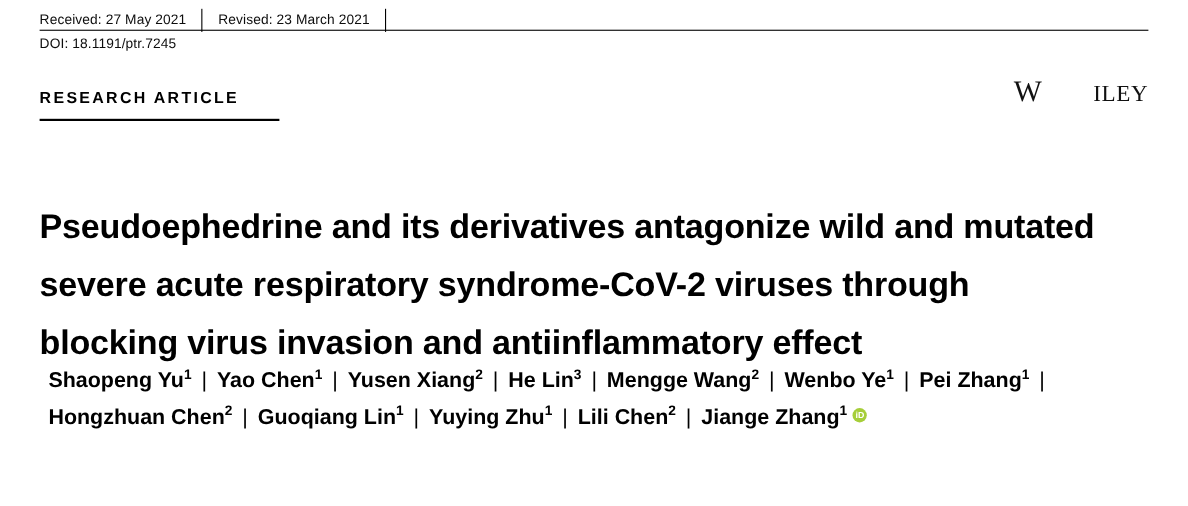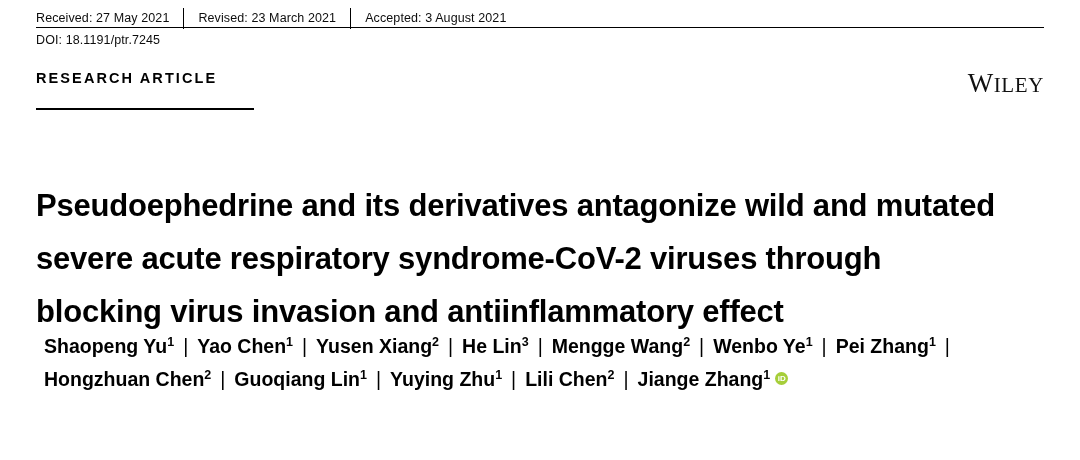--- a/index.html
+++ b/index.html
@@ -60,21 +60,21 @@
     left: 36px;
     top: 33px;
     font-size: 12.5px;
     letter-spacing: 0.1px;
     color: #0d0d0d;
   }
 
   .article-type {
     position: absolute;
     left: 36px;
-    top: 70px;
+    top: 82px;
     font-size: 14.5px;
     font-weight: 700;
     letter-spacing: 2.1px;
     color: #000000;
   }
   .type-rule {
     position: absolute;
     left: 36px;
     top: 108px;
     width: 218px;
@@ -86,20 +86,21 @@
     position: absolute;
     right: 36px;
     top: 68px;
     font-family: "Liberation Serif", serif;
     font-size: 27px;
     letter-spacing: 0.6px;
     color: #111111;
   }
   .wiley-logo .small {
     font-size: 21px;
+    margin-left: 46px;
   }
 
   .title {
     position: absolute;
     left: 36px;
     top: 158px;
     width: 960px;
     font-size: 31px;
     line-height: 53px;
     font-weight: 700;
@@ -158,21 +159,20 @@
 </head>
 <body>
 
 <div class="page">
 
   <div class="history-bar">
     <span class="history-item">Received: 27 May 2021</span>
     <span class="history-sep"></span>
     <span class="history-item">Revised: 23 March 2021</span>
     <span class="history-sep"></span>
-    <span class="history-item">Accepted: 3 August 2021</span>
   </div>
   <div class="history-rule"></div>
 
   <div class="doi">DOI: 18.1191/ptr.7245</div>
 
   <div class="article-type">RESEARCH ARTICLE</div>
   <div class="type-rule"></div>
 
   <div class="wiley-logo">
     <span>W</span><span class="small">ILEY</span>

